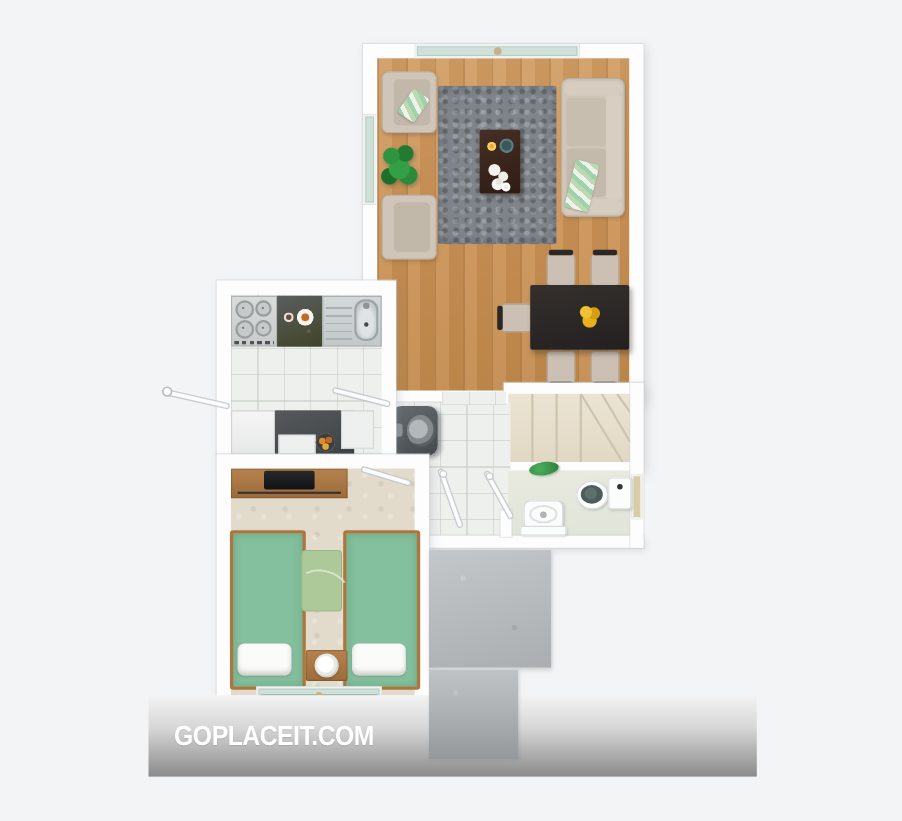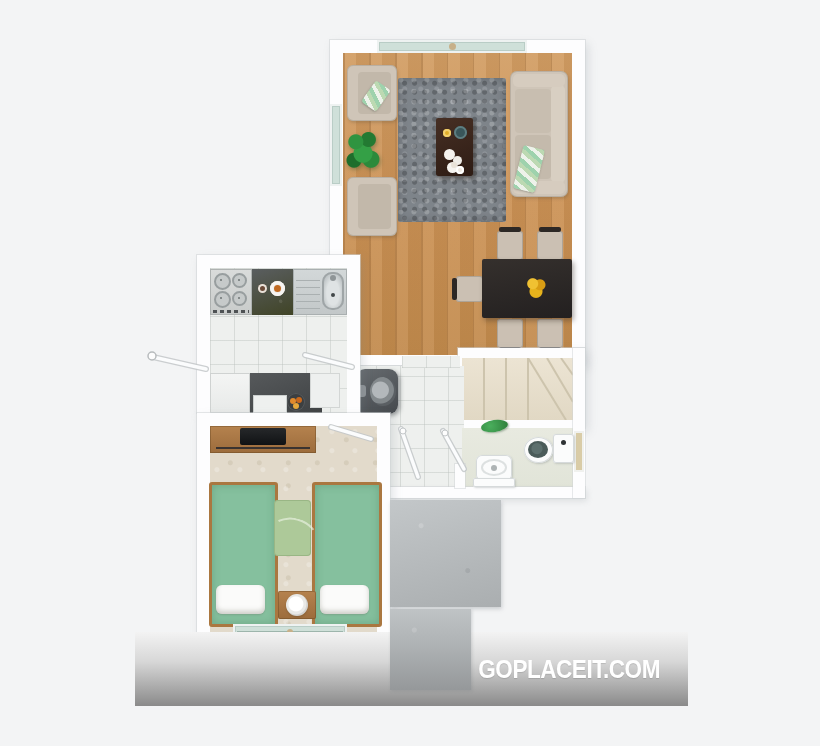--- a/index.html
+++ b/index.html
@@ -23,21 +23,21 @@
      radial-gradient(circle at 66% 58%,rgba(0,0,0,.22) 0 2px,transparent 3px),
      radial-gradient(circle at 42% 84%,rgba(255,255,255,.14) 0 2px,transparent 3px),
      var(--rug,#7e848a);background-size:13px 11px,10px 9px,16px 13px,auto;
      box-shadow:inset 0 0 10px rgba(40,45,50,.35);}
   .beige{background:var(--beige,#cfc5b8);border-radius:6px;box-shadow:inset 0 0 0 1px rgba(120,110,95,.25),1px 2px 3px rgba(90,80,60,.25);}
   .glasswin{background:var(--glass,#cfe0d9);box-shadow:inset 0 0 0 2px #eef2f1,inset 0 0 0 3px #b9cdc6;}
   .concrete{background:
      radial-gradient(circle at 28% 24%,rgba(255,255,255,.18) 0 2px,transparent 3px),
      radial-gradient(circle at 70% 66%,rgba(90,95,100,.15) 0 2px,transparent 3px),
      linear-gradient(165deg,#c3c7c9 0%,#b4b8ba 60%,#aaaeb0 100%);}
-  .band{background:linear-gradient(180deg,#f3f3f3 0%,#d7d7d7 40%,#8a8a8a 100%);display:flex;align-items:center;justify-content:flex-end;}
+  .band{background:linear-gradient(180deg,#f3f3f3 0%,#d7d7d7 40%,#8a8a8a 100%);display:flex;align-items:center;justify-content:flex-start;}
   .wm{color:var(--watermark,#fff);font-weight:700;font-size:25px;letter-spacing:-.5px;transform:scaleX(.9);transform-origin:100% 50%;padding-right:31px;text-shadow:0 1px 1px rgba(0,0,0,.12);}
   .chair{background:#cbc0b3;border-radius:3px;box-shadow:inset 0 0 0 1px rgba(110,100,85,.3);}
   .chair i{position:absolute;background:#2d2825;border-radius:2px;}
   .chair.n i{left:2px;right:2px;top:-4px;height:5px;}
   .chair.s i{left:2px;right:2px;bottom:-4px;height:5px;}
   .chair.w i{top:2px;bottom:2px;left:-4px;width:5px;}
   .stripes{background:repeating-linear-gradient(28deg,#9ed2ad 0 4px,#edf2ea 4px 8px,#bcd9b2 8px 12px);border-radius:3px;box-shadow:0 1px 2px rgba(60,70,60,.35);}
   .burner{position:absolute;width:13px;height:13px;border-radius:50%;border:2px solid #989e9f;background:#c6caca;}
   .burner::after{content:"";position:absolute;left:3.5px;top:3.5px;width:2px;height:2px;border-radius:50%;background:#6e7475;}
   .woodfurn{background:linear-gradient(180deg,#b5824e,#9c6c3c);box-shadow:inset 0 0 0 1px rgba(90,60,25,.35);}

